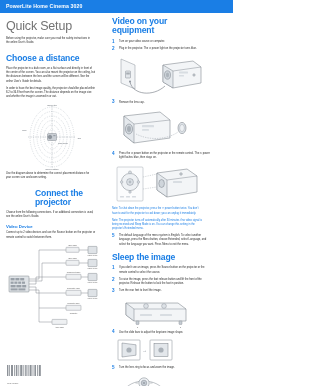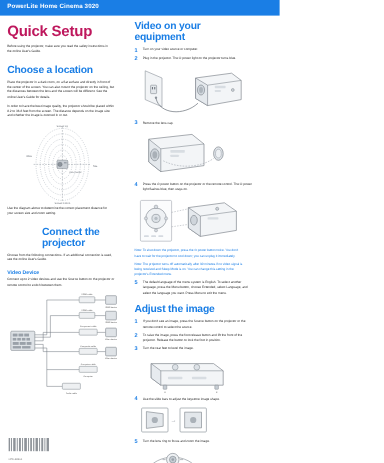--- a/index.html
+++ b/index.html
@@ -24,21 +24,21 @@
     letter-spacing:0.1px;white-space:nowrap;
   }
 
   
   .col{position:absolute;top:0;}
   .col-left{left:6px;width:94px;}
   .col-right{left:112px;width:98px;}
 
   
   .title-xl{
-    font-size:12.5px;font-weight:bold;color:#be185d;
+    font-size:12.5px;font-weight:normal;color:#737373;
     letter-spacing:-0.2px;line-height:1;
   }
   .h2{
     font-size:8.6px;font-weight:bold;color:#1a7ee5;
     letter-spacing:-0.15px;line-height:1;
   }
   .h3{
     font-size:4.3px;font-weight:bold;color:#1a7ee5;
     line-height:1.2;
   }
@@ -80,21 +80,21 @@
 
   <div class="header-bar"></div>
   <div class="header-title">PowerLite Home Cinema 3020</div>
 
   <div class="col col-left" style="top:20px;">
 
     <div class="title-xl">Quick Setup</div>
 
     <div class="body" style="margin-top:4px;width:88px;">Before using the projector, make sure you read the safety instructions in the online User's Guide.</div>
 
-    <div class="h2" style="margin-top:9px;">Choose a location</div>
+    <div class="h2" style="margin-top:9px;">Choose a distance</div>
 
     <div class="body" style="margin-top:4px;width:90px;">Place the projector in a dark room, on a flat surface and directly in front of the center of the screen. You can also mount the projector on the ceiling, but the distances between the lens and the screen will be different. See the online User's Guide for details.</div>
 
     <div class="body" style="margin-top:3px;width:90px;">In order to have the best image quality, the projector should be placed within 8.2 to 36.8 feet from the screen. The distance depends on the image size and whether the image is zoomed in or out.</div>
 
     <div class="fig" style="margin-top:4px;">
       <svg width="92" height="66" viewBox="0 0 92 66">
 
         <g stroke="#9aa3ad" stroke-width="0.4" fill="none" stroke-dasharray="0.8 1.1">
           <ellipse cx="46" cy="33" rx="22" ry="30"></ellipse>
@@ -308,21 +308,21 @@
 
     <div class="note" style="margin-top:2px;width:92px;">Note: To shut down the projector, press the ⏻ power button twice. You don't have to wait for the projector to cool down; you can unplug it immediately.</div>
 
     <div class="note" style="margin-top:3px;width:92px;">Note: The projector turns off automatically after 30 minutes if no video signal is being received and Sleep Mode is on. You can change this setting in the projector's Extended menu.</div>
 
     <div class="step" style="margin-top:3px;">
       <div class="step-num">5</div>
       <div class="step-text">The default language of the menu system is English. To select another language, press the Menu button, choose Extended, select Language, and select the language you want. Press Menu to exit the menu.</div>
     </div>
 
-    <div class="h2" style="margin-top:6px;">Adjust the image</div>
+    <div class="h2" style="margin-top:6px;">Sleep the image</div>
 
     <div class="step" style="margin-top:5px;">
       <div class="step-num">1</div>
       <div class="step-text">If you don't see an image, press the Source button on the projector or the remote control to select the source.</div>
     </div>
 
     <div class="step">
       <div class="step-num">2</div>
       <div class="step-text">To raise the image, press the foot release button and lift the front of the projector. Release the button to lock the foot in position.</div>
     </div>

